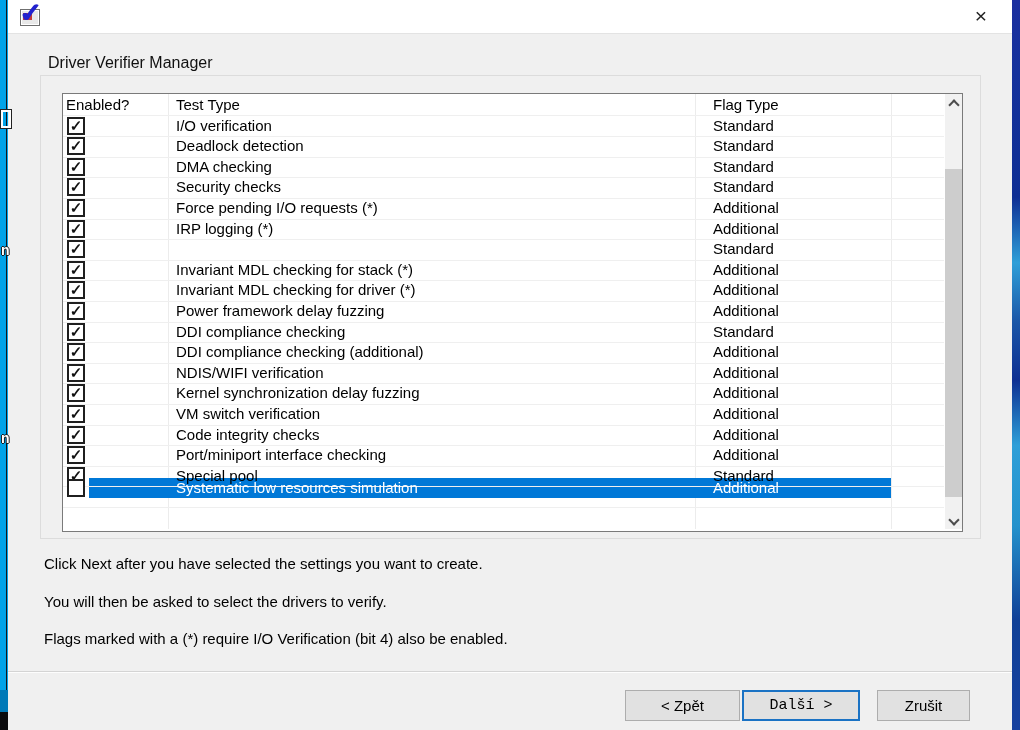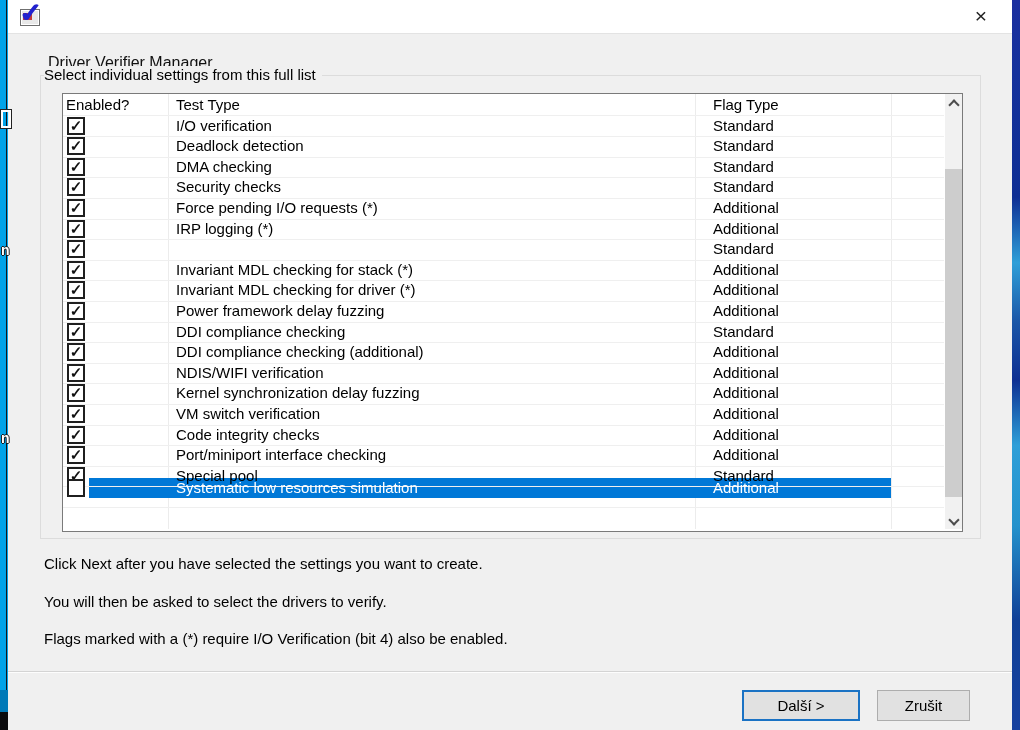--- a/index.html
+++ b/index.html
@@ -81,21 +81,20 @@
     <span class="app-icon">
       <span class="win"></span>
       <span class="red"></span>
       <span class="chk">✓</span>
     </span>
     <span class="title-text">Driver Verifier Manager</span>
     <span class="close-btn">×</span>
   </div>
 
   <div class="groupbox"></div>
-  <span class="group-label">Select individual settings from this full list</span>
 
   <div class="listbox">
     <div class="vline" style="left:105px;"></div>
     <div class="vline" style="left:632px;"></div>
     <div class="vline" style="left:828px;"></div>
 
     <span class="hdr" style="left:3px;">Enabled?</span>
     <span class="hdr" style="left:113px;">Test Type</span>
     <span class="hdr" style="left:650px;">Flag Type</span>
 
@@ -228,16 +227,17 @@
         <span class="chev down"></span>
       </div>
     </div>
   </div>
 
   <span class="note" style="top:555px;">Click Next after you have selected the settings you want to create.</span>
   <span class="note" style="top:593px;text-align:center;">You will then be asked to select the drivers to verify.</span>
   <span class="note" style="top:630px;">Flags marked with a (*) require I/O Verification (bit 4) also be enabled.</span>
 
   <div class="hsep"></div>
-  <div class="btn default" style="left:742px;width:118px;">Další &gt;</div>
+  <div class="btn" style="left:625px;width:115px;">&lt; Zpět</div>
+  <div class="btn default" style="left:742px;width:118px;font-family:Liberation Mono, monospace;">Další &gt;</div>
   <div class="btn" style="left:877px;width:93px;">Zrušit</div>
 
 </div>
 
 </body></html>

